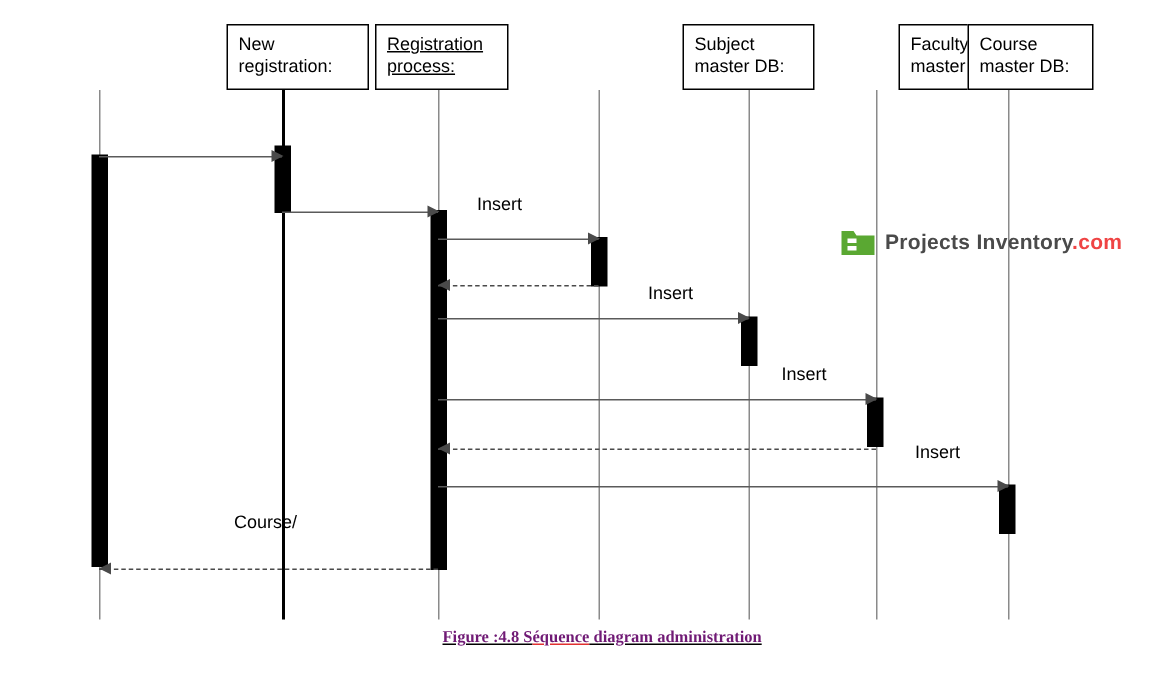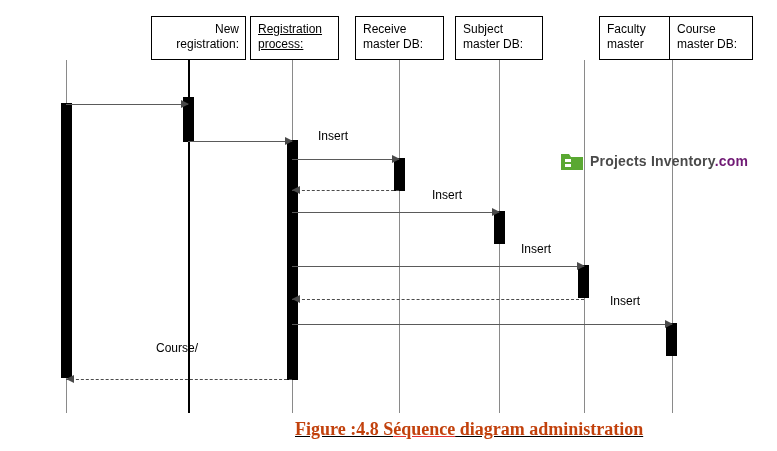--- a/index.html
+++ b/index.html
@@ -63,23 +63,23 @@
   }
   .msg-label {
     position: absolute;
     font-size: 12px;
     color: #000000;
     white-space: nowrap;
   }
   .caption {
     position: absolute;
     font-family: "Liberation Serif", serif;
-    font-size: 18px;
+    font-size: 11px;
     font-weight: bold;
-    color: #c2410c;
+    color: #701a75;
     white-space: nowrap;
   }
   .caption .u-red {
     text-decoration: underline;
     text-decoration-color: #e03030;
   }
   .caption .u-black {
     text-decoration: underline;
     text-decoration-color: #000000;
   }
@@ -95,44 +95,41 @@
     height: 22px;
   }
   .wm-text {
     font-family: "Liberation Sans", sans-serif;
     font-size: 14px;
     font-weight: bold;
     color: #4a4a4a;
     letter-spacing: .2px;
   }
   .wm-text .green {
-    color: #701a75;
+    color: #ef4444;
   }
 </style>
 </head>
 <body>
 
 <div id="canvas">
 
-  <div class="lifeline-box" style="left:151px; top:16px; width:95px; height:44px;text-align:right;">
+  <div class="lifeline-box" style="left:151px; top:16px; width:95px; height:44px;">
     <span>New registration:</span>
   </div>
   <div class="lifeline-box" style="left:250px; top:16px; width:89px; height:44px;text-decoration:underline;">
     <span>Registration process:</span>
-  </div>
-  <div class="lifeline-box" style="left:355px; top:16px; width:89px; height:44px;">
-    <span>Receive master DB:</span>
   </div>
   <div class="lifeline-box" style="left:455px; top:16px; width:88px; height:44px;">
     <span>Subject master DB:</span>
   </div>
   <div class="lifeline-box" style="left:552px; top:16px; width:84px; height:44px;margin-left:47px;">
     <span>Faculty master</span>
   </div>
-  <div class="lifeline-box" style="left:645px; top:16px; width:84px; height:44px;margin-left:24px;">
+  <div class="lifeline-box" style="left:645px; top:16px; width:84px; height:44px;">
     <span>Course master DB:</span>
   </div>
 
   <div class="lifeline-line" style="left:66px; top:60px; height:353px;"></div>
   <div class="lifeline-line thick" style="left:188px; top:60px; height:353px;"></div>
   <div class="lifeline-line" style="left:292px; top:60px; height:353px;"></div>
   <div class="lifeline-line" style="left:399px; top:60px; height:353px;"></div>
   <div class="lifeline-line" style="left:499px; top:60px; height:353px;"></div>
   <div class="lifeline-line" style="left:584px; top:60px; height:353px;"></div>
   <div class="lifeline-line" style="left:672px; top:60px; height:353px;"></div>

